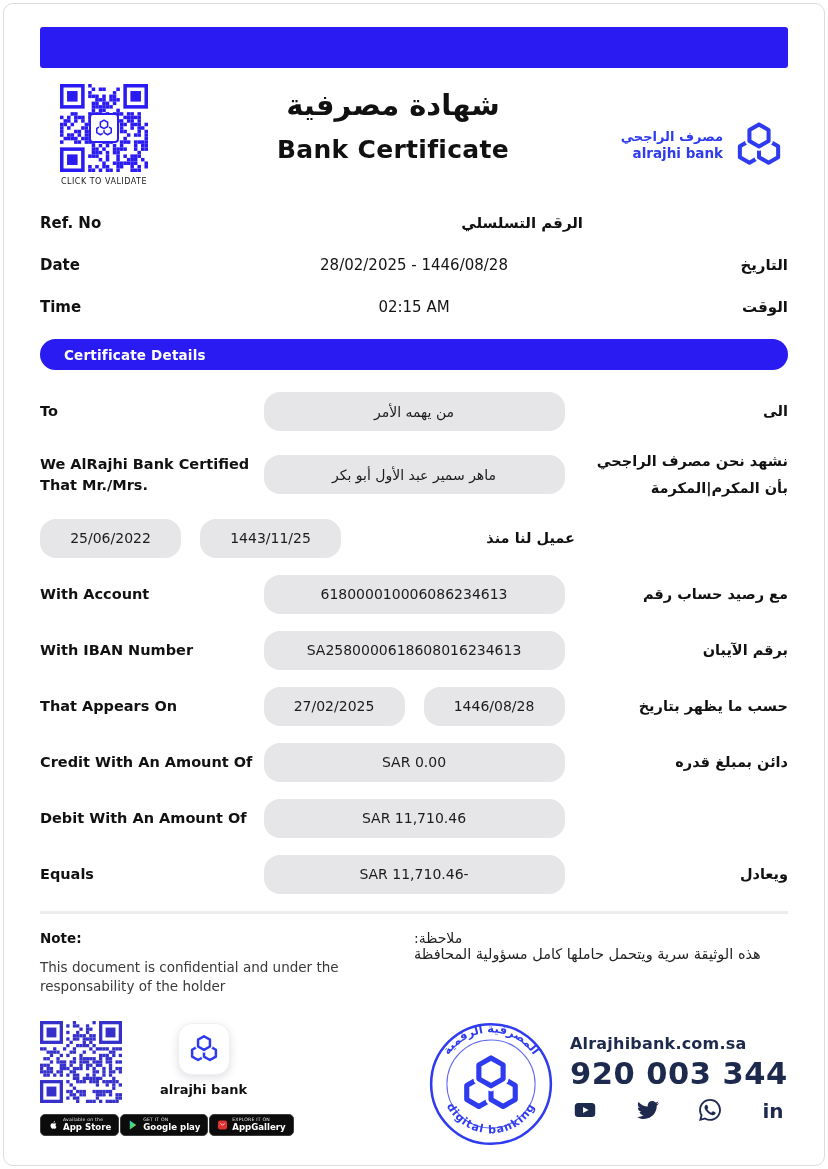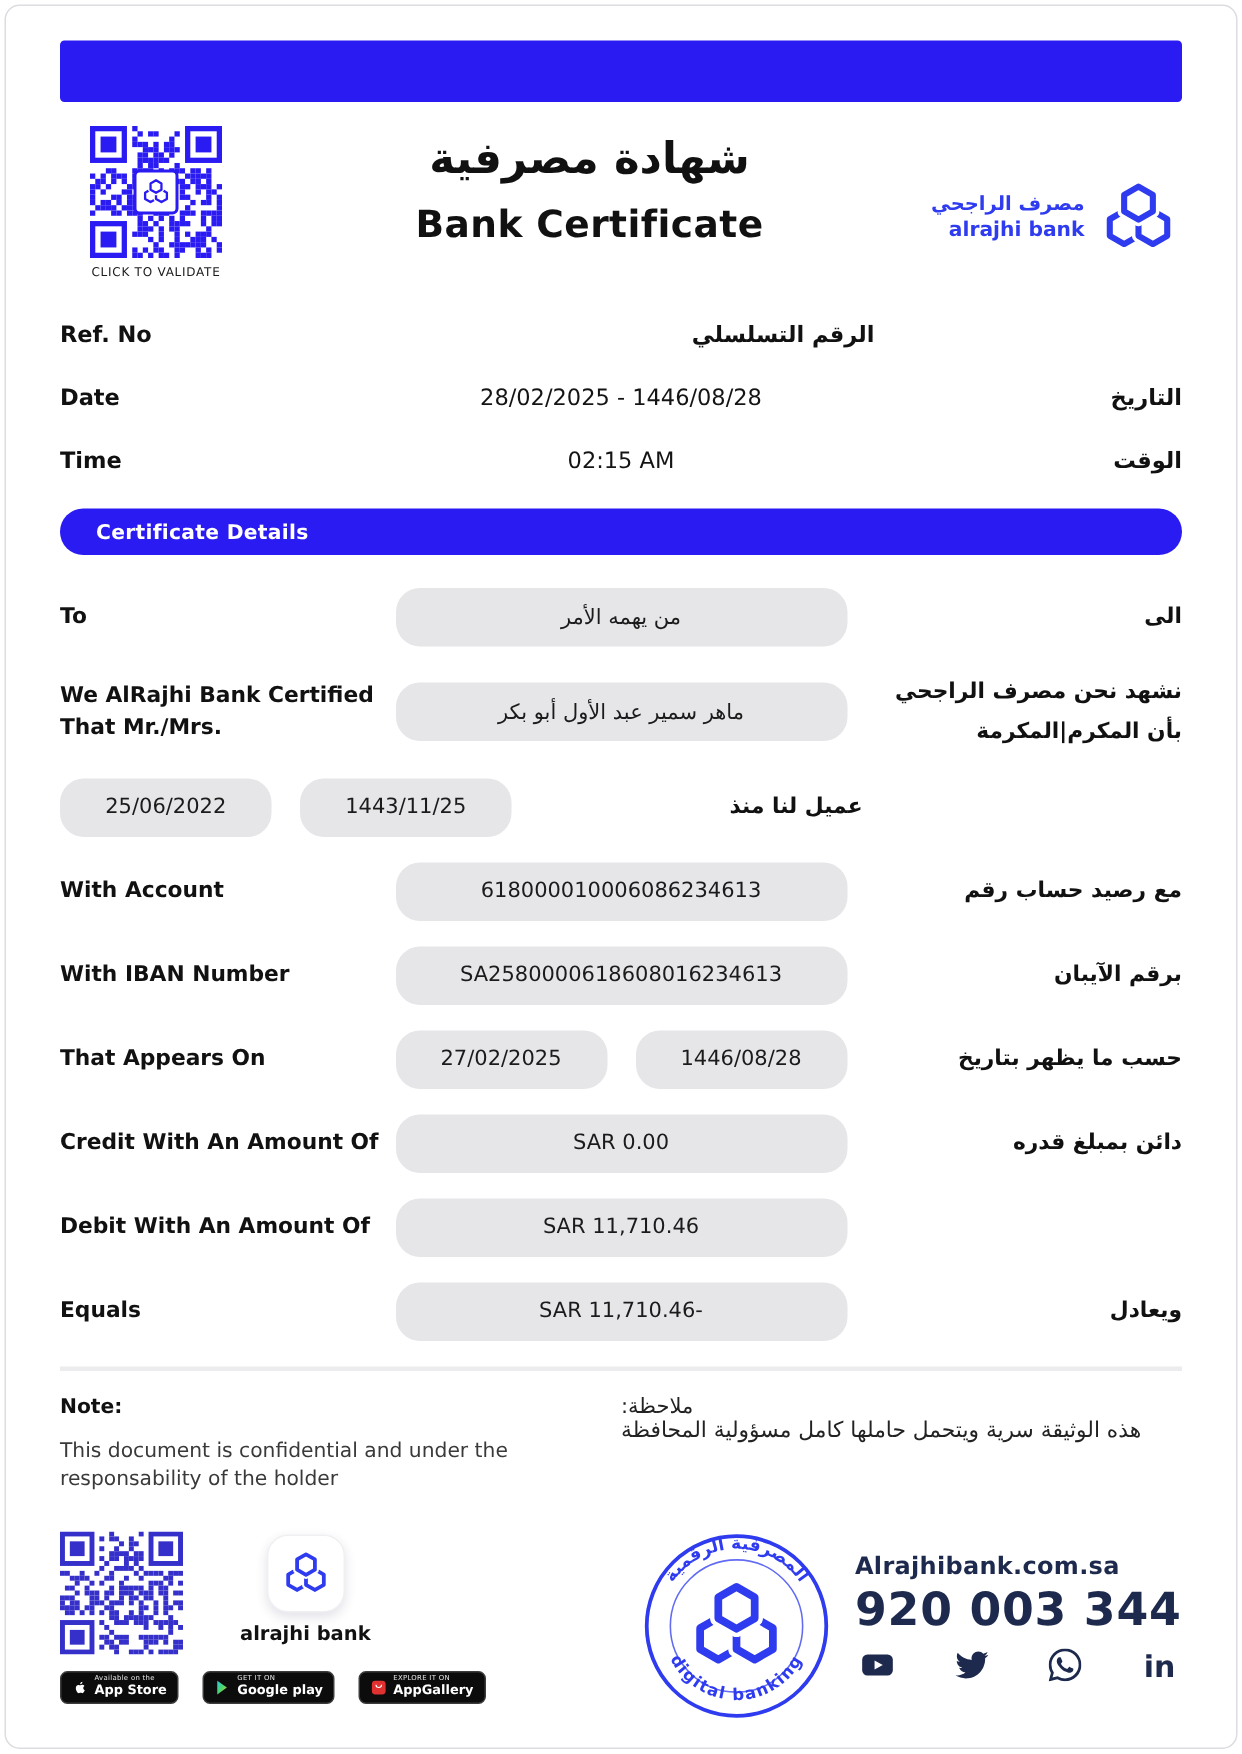--- a/index.html
+++ b/index.html
@@ -53,21 +53,21 @@
   
   footer{display:flex;margin-top:24px;align-items:flex-start}
   .f-left{width:292px}
   .f-left-top{display:flex;align-items:flex-start}
   .f-qr{width:82px;height:82px}
   .f-qr svg{width:100%;height:100%;display:block}
   .app-block{margin-left:38px;text-align:center;padding-top:2px}
   .app-icon{width:52px;height:52px;margin:0 auto;border-radius:14px;background:#fff;border:1px solid #f0f0f3;box-shadow:0 3px 8px rgba(40,40,90,.14);display:flex;align-items:center;justify-content:center;color:var(--logo)}
   .app-icon svg{width:36px;height:36px}
   .app-name{font-size:13px;font-weight:700;margin-top:7px;color:#111}
-  .badges{display:flex;gap:16px;margin-top:11px}
+  .badges{display:flex;gap:1px;margin-top:11px}
   .badge{height:22px;background:#0c0c0c;border:1px solid #3c3c3c;border-radius:5px;color:#fff;display:flex;align-items:center;padding:0 7px;gap:4px}
   .badge .b-icon{display:flex;align-items:center;justify-content:center;width:11px;height:12px}
   .badge .b-icon svg{width:11px;height:12px}
   .badge .b-txt i{display:block;font-style:normal;font-size:4.6px;line-height:1.2;letter-spacing:.2px;opacity:.9}
   .badge .b-txt b{display:block;font-size:8.6px;line-height:1.15;font-weight:700}
   .f-spacer{flex:1}
   .f-seal{width:126px;height:126px;margin-right:16px;color:var(--logo)}
   .f-seal svg{width:100%;height:100%}
   .f-contact{width:218px;padding-top:13px;color:var(--navy)}
   .website{font-size:16px;font-weight:700;letter-spacing:.2px}

